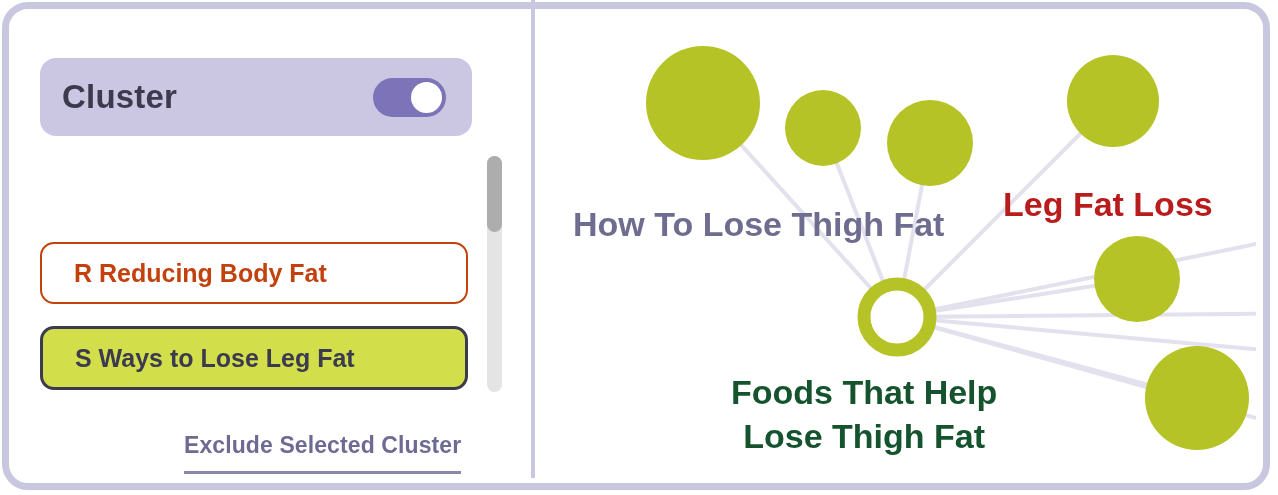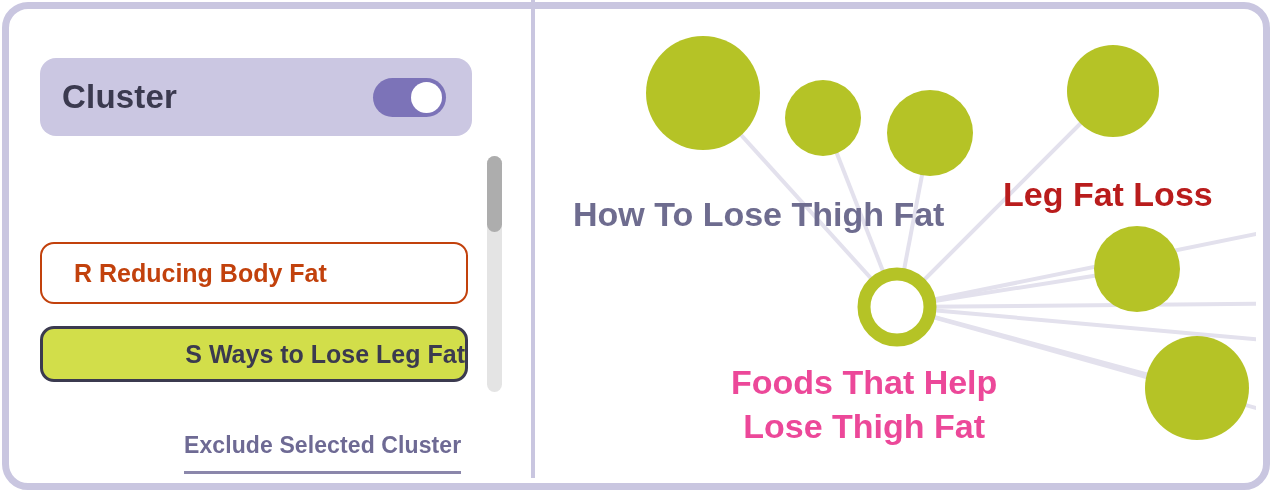--- a/index.html
+++ b/index.html
@@ -125,22 +125,21 @@
     background: #ffffff;
   }
   .cluster-item.i0 { top: 0px; }
   .cluster-item.i1 { top: 84px; }
   .cluster-item.i2 { top: 168px; }
 
   .cluster-item.unselected { border: 2.5px solid currentColor; }
   .cluster-item.selected {
     border: 3px solid #3b3a4f;
     color: #3b3a4f;
-    height: 56px;
-    justify-content: flex-end;
+    height: 64px;
   }
 
   
   .list-scrollbar {
     position: absolute;
     left: 487px;
     top: 156px;
     width: 15px;
     height: 236px;
     background: #e4e4e4;
@@ -167,21 +166,21 @@
     text-decoration: none;
     border-bottom: 3px solid #8b87ab;
     padding-bottom: 12px;
     letter-spacing: 0.1px;
   }
 
   
   .right-panel {
     position: absolute;
     left: 535px;
-    top: 3px;
+    top: 13px;
     width: 721px;
     height: 478px;
     overflow: hidden;
   }
   .graph-svg {
     position: absolute;
     left: 0;
     top: 0;
   }
   .graph-label {
@@ -243,19 +242,19 @@
         <circle cx="168" cy="90" r="57" fill="#b5c326"></circle>
         <circle cx="288" cy="115" r="38" fill="#b5c326"></circle>
         <circle cx="395" cy="130" r="43" fill="#b5c326"></circle>
         <circle cx="578" cy="88" r="46" fill="#b5c326"></circle>
         <circle cx="602" cy="266" r="43" fill="#b5c326"></circle>
         <circle cx="662" cy="385" r="52" fill="#b5c326"></circle>
       </svg>
     <div id="graph-labels">
         <div class="graph-label" style="left: 38px; top: 190px; font-size: 34px; color: rgb(110, 108, 143);">How To Lose Thigh Fat</div>
         <div class="graph-label" style="left: 468px; top: 170px; font-size: 34px; color: #b91c1c;">Leg Fat Loss</div>
-        <div class="graph-label" style="left: 196px; top: 358px; font-size: 34px; color: #ec4899;">Foods That Help
+        <div class="graph-label" style="left: 196px; top: 358px; font-size: 34px; color: #14532d;">Foods That Help
 Lose Thigh Fat</div>
       </div>
   </div>
 
   <div class="panel-divider" style="background: rgb(201, 198, 224);"></div>
 </div>
 
 </body></html>

